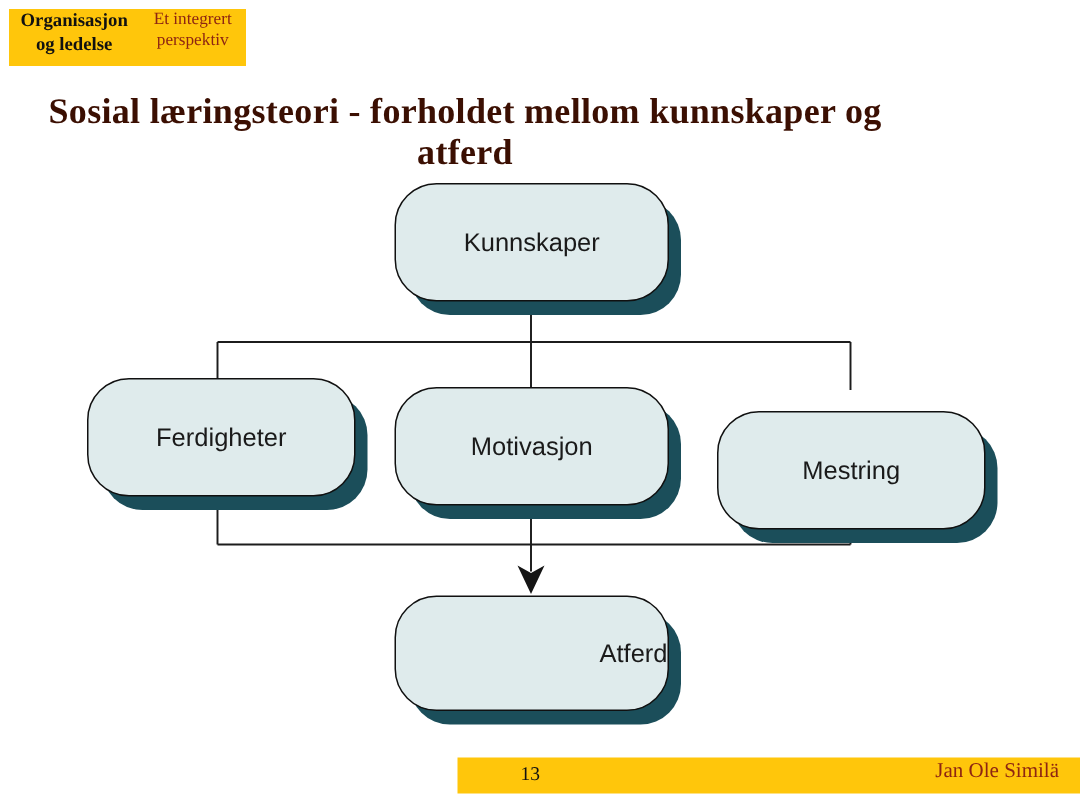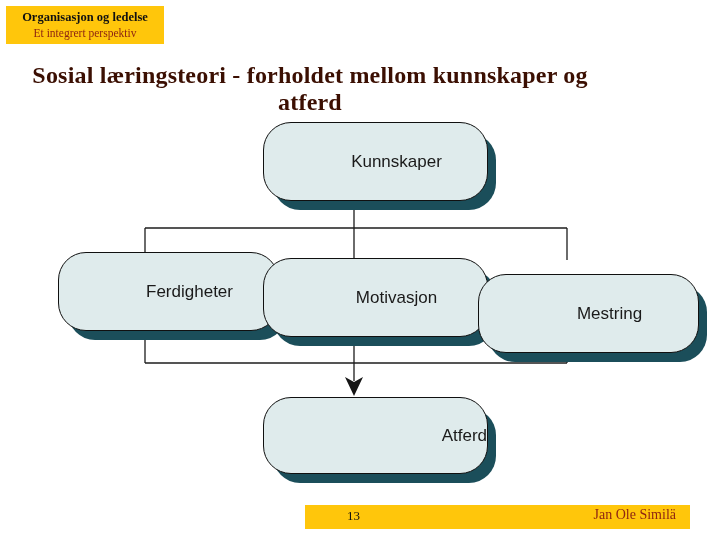--- a/index.html
+++ b/index.html
@@ -2,44 +2,44 @@
 <html><head>
 <meta charset="utf-8">
 <style>
   html,body{margin:0;padding:0;background:#fff;}
   .slide{
     position:relative;width:720px;height:540px;background:#ffffff;
     font-family:"Liberation Serif", serif;overflow:hidden;
   }
   .header-box{
     position:absolute;left:6px;top:6px;width:158px;height:38px;
-    background:#FFC60B;text-align:center;display:flex;flex-direction:column;
+    background:#FFC60B;text-align:center;display:flex;flex-direction:row;
     justify-content:center;line-height:1.25;
   }
   .header-line1{font-size:12.5px;font-weight:bold;color:#111111;}
   .header-line2{font-size:11.5px;color:#8E2512;}
   .slide-title{
     position:absolute;left:0;top:62px;width:620px;margin:0;
     text-align:center;font-size:24px;font-weight:bold;color:#3B0F02;
     letter-spacing:0.2px;
   }
   .connectors{position:absolute;left:0;top:0;width:720px;height:540px;}
   .node{
     position:absolute;background:#DFEBEC;border:1.5px solid #101010;
     border-radius:28px;display:flex;align-items:center;justify-content:center;
     box-shadow:9px 10px 0 -1px #1B4E5A;
-    font-family:"Liberation Sans", sans-serif;font-size:17px;color:#1a1a1a;padding-left:42px;
+    font-family:"Liberation Sans", sans-serif;font-size:17px;color:#1a1a1a;
   }
   .node-kunnskaper{left:263px;top:122px;width:181px;height:77px;}
   .node-ferdigheter{left:58px;top:252px;width:177px;height:77px;justify-content:center;}
   .node-motivasjon{left:263px;top:258px;width:181px;height:77px;}
   .node-mestring{left:478px;top:258px;width:177px;height:77px;margin-top:16px;}
   .node-atferd{left:263px;top:397px;width:181px;height:75px;justify-content:flex-end;}
   .footer-bar{
-    position:absolute;left:305px;top:505px;width:385px;height:24px;
+    position:absolute;left:305px;top:505px;width:415px;height:24px;
     background:#FFC60B;
   }
   .page-number{
     position:absolute;left:42px;top:3px;font-size:13px;color:#111111;
   }
   .author{
     position:absolute;right:14px;top:2px;font-size:14px;color:#8E2512;
   }
 </style>
 </head>

